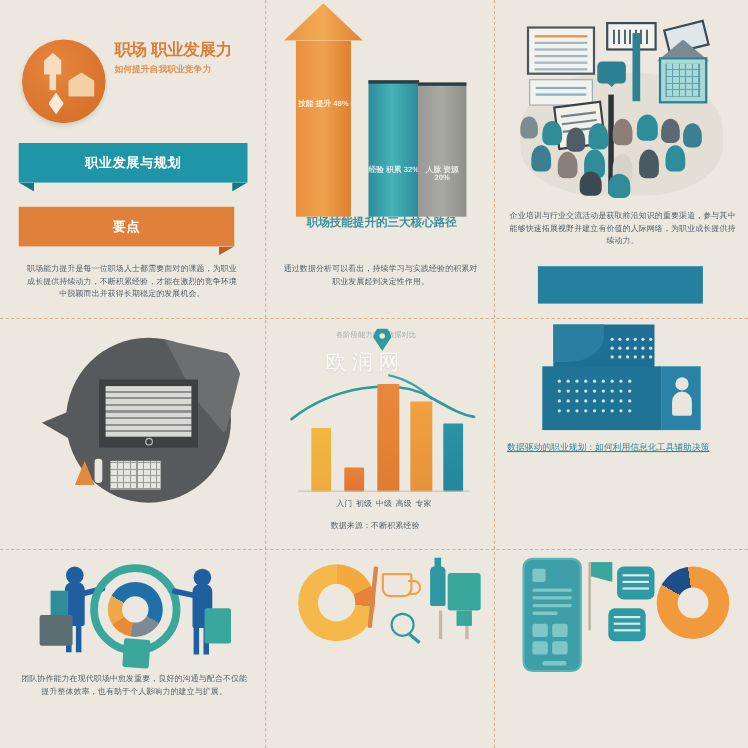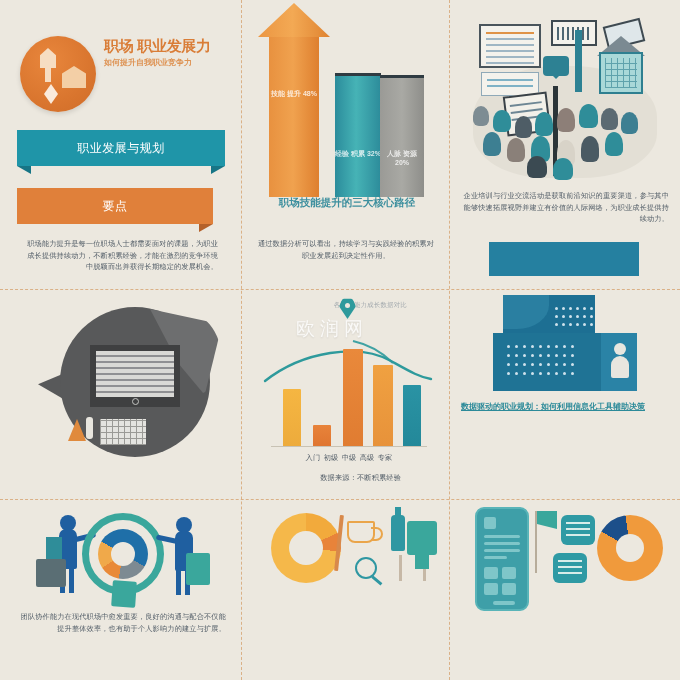--- a/index.html
+++ b/index.html
@@ -35,21 +35,21 @@
   .c-bc { left: 241px; top: 499px; width: 208px; height: 181px; }
   .c-br { left: 449px; top: 499px; width: 231px; height: 181px; }
 
   
   .garble {
     color: #3d4a57;
     font-size: 7.2px;
     line-height: 11.5px;
     letter-spacing: .15px;
     word-spacing: 1.2px;
-    text-align: right;
+    text-align: center;
     filter: blur(.32px);
     opacity: .88;
   }
   .garble.center { text-align: center; }
 
   
   .logo-circle {
     position: absolute; left: 20px; top: 36px;
     width: 76px; height: 76px; border-radius: 50%;
     background: radial-gradient(circle at 38% 32%, #e8863c 0%, #d9752e 62%, #cf6c28 100%);
@@ -69,21 +69,21 @@
     color: #d9782f; font-weight: 700; font-size: 15px; line-height: 16px;
     letter-spacing: -.3px; filter: blur(.45px); opacity: .95;
   }
   .title-sub {
     margin-top: 4px; color: #dd8c48; font-weight: 700;
     font-size: 8px; line-height: 10px; filter: blur(.4px); opacity: .92;
   }
 
   .ribbon { position: absolute; height: 36px; display: flex; align-items: center; justify-content: center; }
   .ribbon .rb-label {
-    position: relative; z-index: 2; color: #ffffff; font-weight: 400;
+    position: relative; z-index: 2; color: #ffffff; font-weight: 700;
     font-size: 12px; letter-spacing: .5px; filter: blur(.5px);
   }
   .ribbon .tail { position: absolute; bottom: -8px; width: 14px; height: 8px; }
   .rb-teal { left: 17px; top: 130px; width: 208px; background: #1f95a8; }
   .rb-teal .tail.l { left: 0; background: #177586; clip-path: polygon(0 0,100% 0,100% 100%); }
   .rb-teal .tail.r { right: 0; background: #177586; clip-path: polygon(0 0,100% 0,0 100%); }
   .rb-orange { left: 17px; top: 188px; width: 196px; background: #e0803a; }
   .rb-orange .tail.r { right: 0; background: #b4612a; clip-path: polygon(0 0,100% 0,0 100%); }
 
   .tl-body { position: absolute; left: 22px; top: 238px; width: 196px; }
@@ -206,21 +206,21 @@
                 border-radius: 0 0 70% 0; }
   .mr-block-b { position:absolute; left:0; top:38px; width:108px; height:58px; background:#1f7395; }
   .mr-block-c { position:absolute; left:108px; top:38px; width:36px; height:58px; background:#2a83a6; }
   .mr-avatar { position:absolute; left:118px; top:48px; width:18px; height:40px; }
   .mr-avatar .h { position:absolute; left:3px; top:0; width:12px; height:12px; border-radius:50%; background:#e8e6df; }
   .mr-avatar .b { position:absolute; left:0; top:13px; width:18px; height:22px;
                   border-radius: 9px 9px 2px 2px; background:#e8e6df; }
   .dotgrid { position:absolute; }
   .dotgrid i { position:absolute; width:3px; height:3px; border-radius:50%; background:#cfe2ec; }
   .mr-head { position: absolute; left: 12px; top: 112px; width: 208px;
-             color:#2c8a99; font-weight:700; font-size:8px; line-height:12px;
+             color:#2c8a99; font-weight:400; font-size:8px; line-height:12px;
              text-decoration: underline; filter: blur(.4px); }
   .mr-body { position: absolute; left: 10px; top: 148px; width: 212px; }
 
   
   .bl-art { position:absolute; left:24px; top:10px; width:196px; height:96px; }
   .bl-ring { position:absolute; left:58px; top:4px; width:82px; height:82px;
              border-radius:50%; border:7px solid #3aa79c; }
   .bl-donut { position:absolute; left:74px; top:20px; width:50px; height:50px; border-radius:50%;
              background: conic-gradient(#1f6fa8 0deg 120deg, #7d8a92 120deg 190deg,
                                         #e98a38 190deg 236deg, #f0a94a 236deg 300deg,

